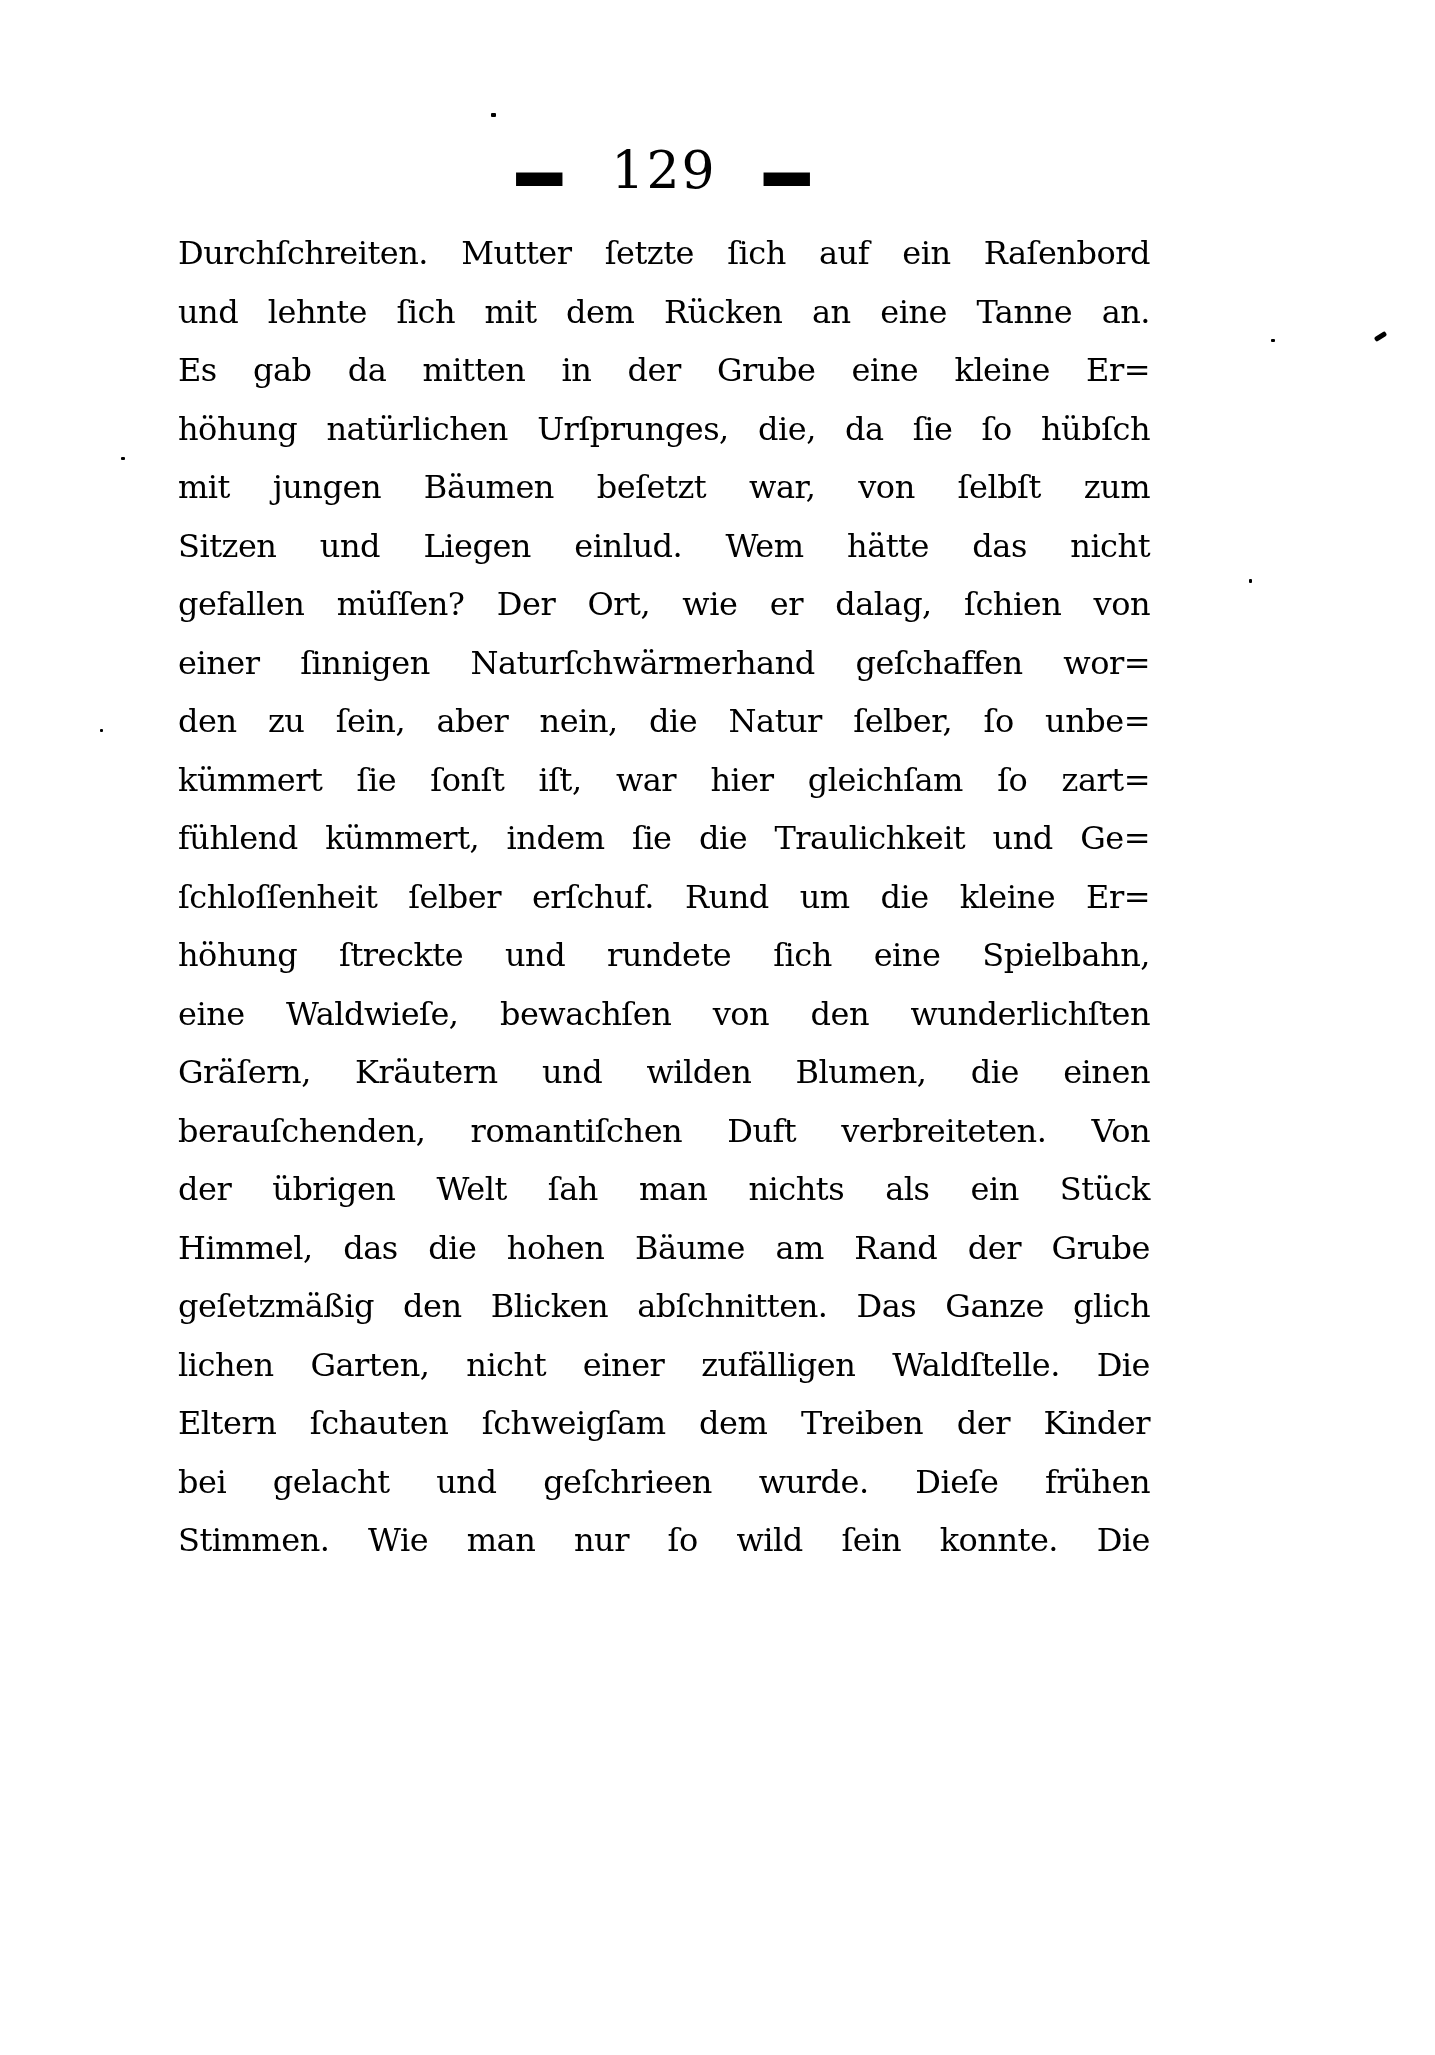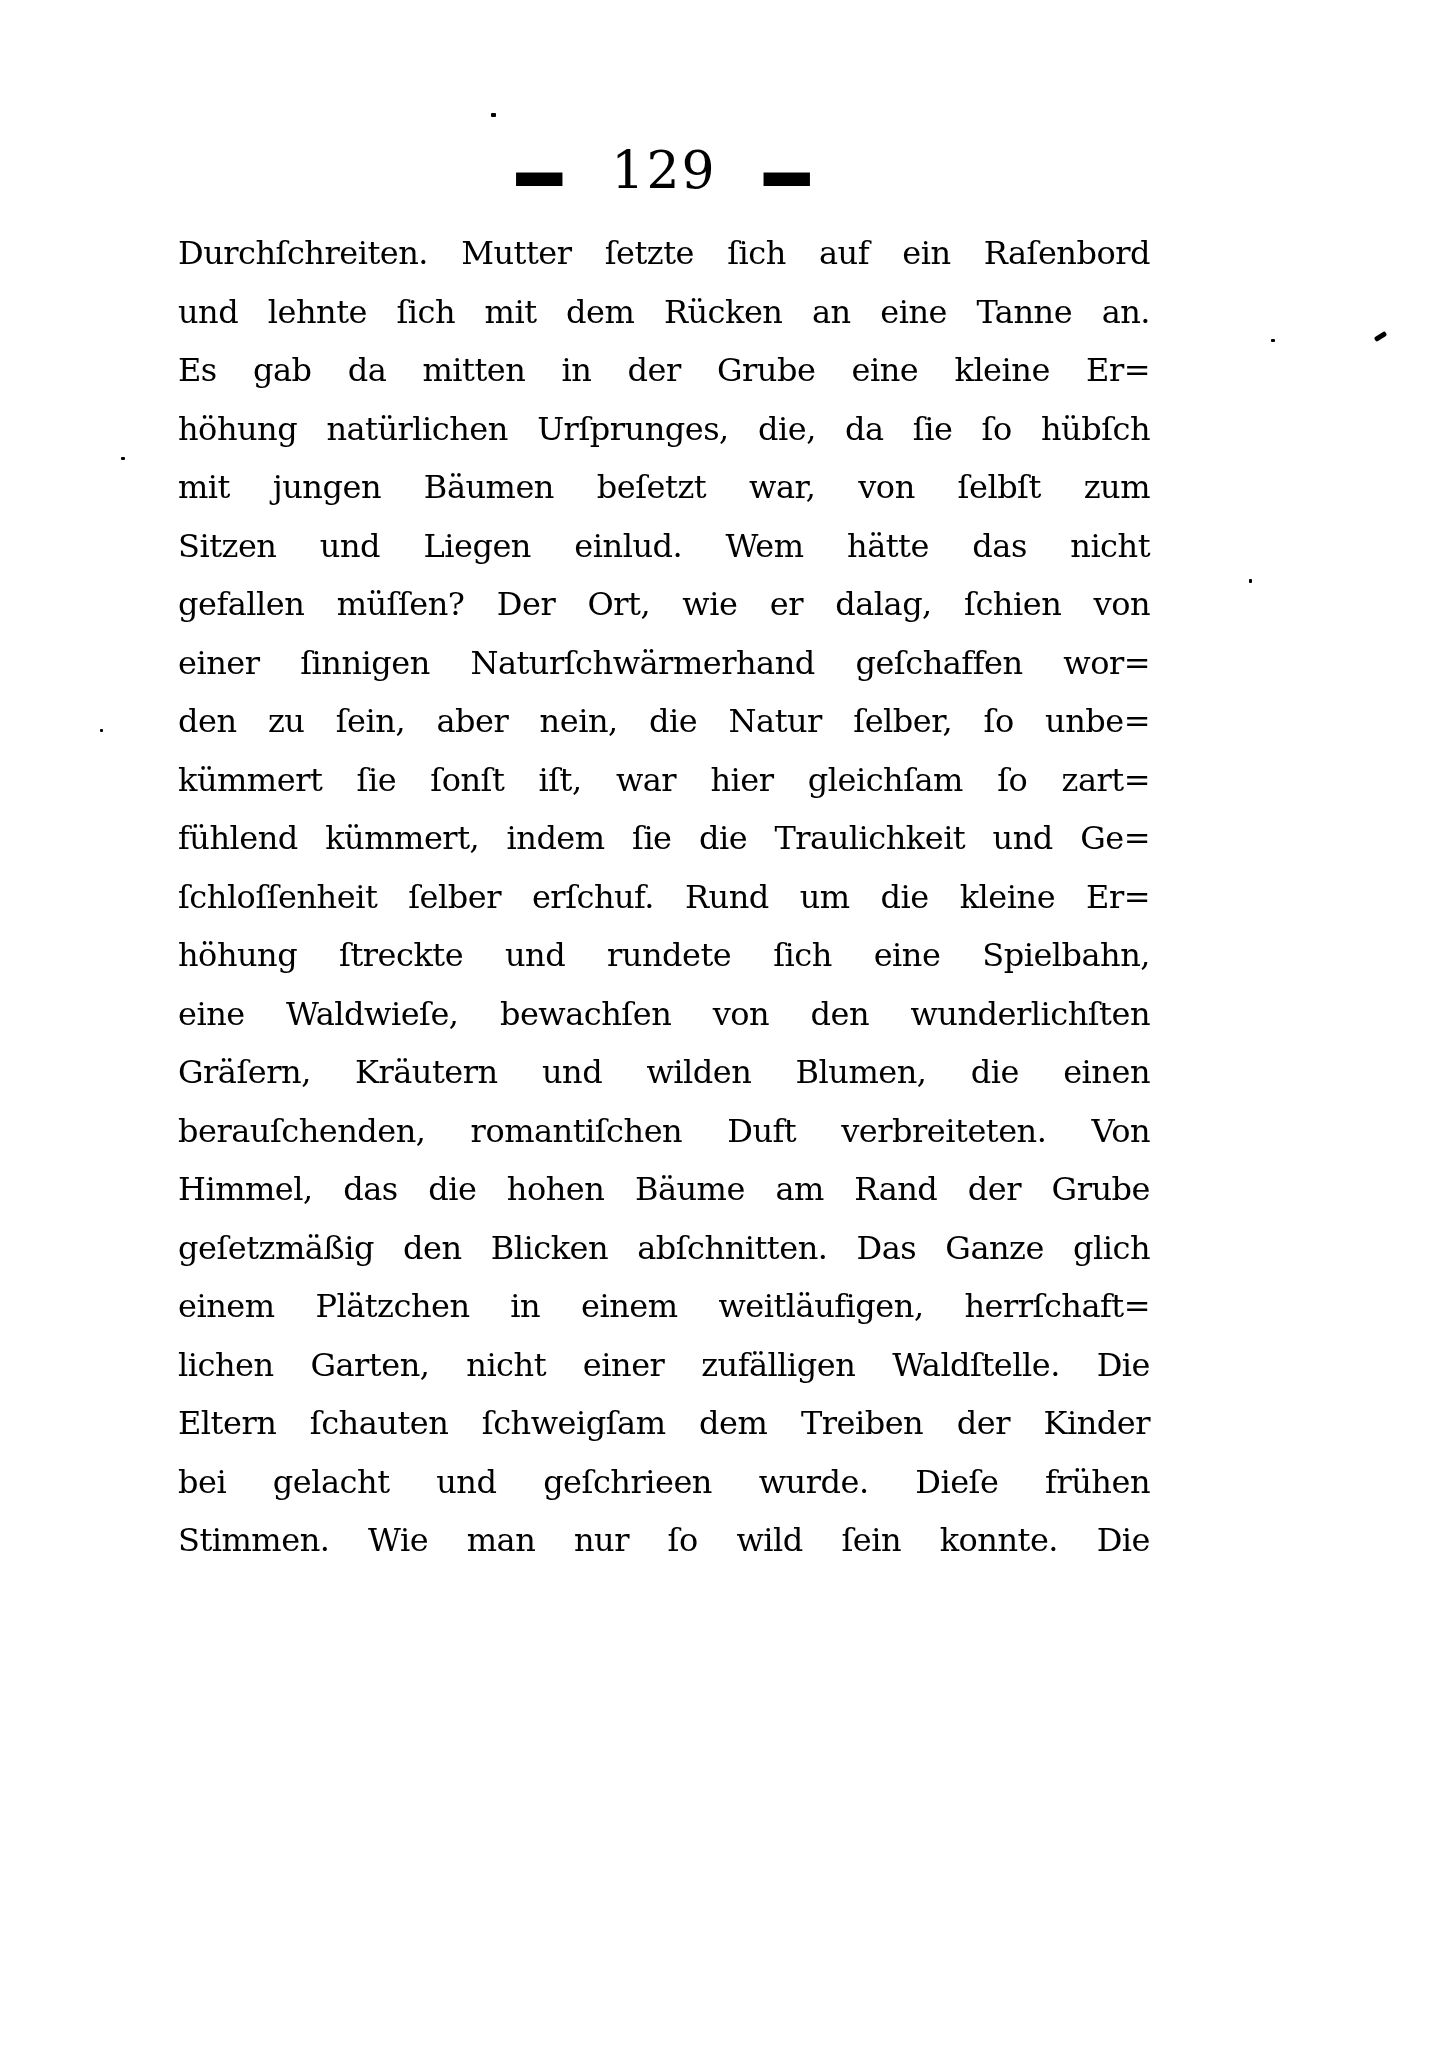--- a/index.html
+++ b/index.html
@@ -78,23 +78,23 @@
       <div class="line" style="white-space: normal; font-size: 32px;">gefallen müſſen? Der Ort, wie er dalag, ſchien von</div>
       <div class="line" style="white-space: normal; font-size: 32px;">einer ſinnigen Naturſchwärmerhand geſchaffen wor=</div>
       <div class="line" style="white-space: normal; font-size: 32px;">den zu ſein, aber nein, die Natur ſelber, ſo unbe=</div>
       <div class="line" style="white-space: normal; font-size: 32px;">kümmert ſie ſonſt iſt, war hier gleichſam ſo zart=</div>
       <div class="line" style="white-space: normal; font-size: 32px;">fühlend kümmert, indem ſie die Traulichkeit und Ge=</div>
       <div class="line" style="white-space: normal; font-size: 32px;">ſchloſſenheit ſelber erſchuf. Rund um die kleine Er=</div>
       <div class="line" style="white-space: normal; font-size: 32px;">höhung ſtreckte und rundete ſich eine Spielbahn,</div>
       <div class="line" style="white-space: normal; font-size: 32px;">eine Waldwieſe, bewachſen von den wunderlichſten</div>
       <div class="line" style="white-space: normal; font-size: 32px;">Gräſern, Kräutern und wilden Blumen, die einen</div>
       <div class="line" style="white-space: normal; font-size: 32px;">berauſchenden, romantiſchen Duft verbreiteten. Von</div>
+      <div class="line" style="white-space: normal; font-size: 32px;">der übrigen Welt ſah man nichts als ein Stück</div>
       <div class="line" style="white-space: normal; font-size: 32px;">Himmel, das die hohen Bäume am Rand der Grube</div>
       <div class="line" style="white-space: normal; font-size: 32px;">geſetzmäßig den Blicken abſchnitten. Das Ganze glich</div>
-      <div class="line" style="white-space: normal; font-size: 32px;">einem Plätzchen in einem weitläufigen, herrſchaft=</div>
       <div class="line" style="white-space: normal; font-size: 32px;">lichen Garten, nicht einer zufälligen Waldſtelle. Die</div>
       <div class="line" style="white-space: normal; font-size: 32px;">Eltern ſchauten ſchweigſam dem Treiben der Kinder</div>
       <div class="line" style="white-space: normal; font-size: 32px;">bei gelacht und geſchrieen wurde. Dieſe frühen</div>
       <div class="line" style="white-space: normal; font-size: 32px;">Stimmen. Wie man nur ſo wild ſein konnte. Die</div>
     </div>
 
   <div class="speck s1"></div>
   <div class="speck s2"></div>
   <div class="speck s3"></div>
   <div class="speck s4"></div>

